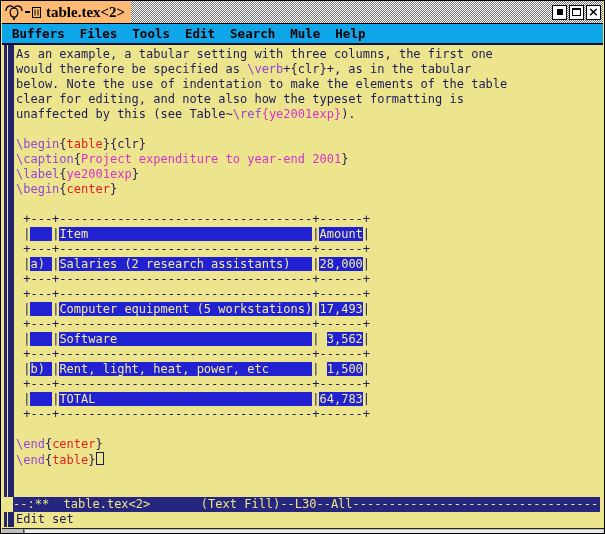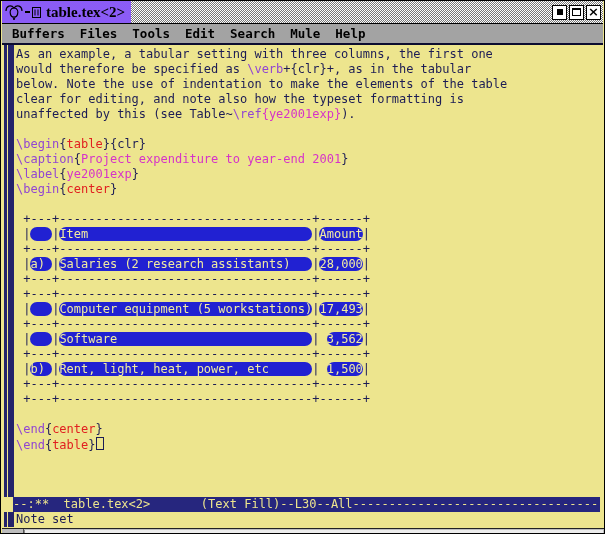--- a/index.html
+++ b/index.html
@@ -12,58 +12,58 @@
     position:relative; width:605px; height:534px; box-sizing:border-box;
     border:1px solid #000; background:var(--bg);
     font-family:"DejaVu Sans Mono", monospace; overflow:hidden;
   }
   
   .titlebar{
     position:absolute; left:1px; top:0; right:1px; height:22px;
     background:#fff; border-bottom:1px solid #000;
     display:flex; align-items:center;
   }
-  .title-left{display:flex; align-items:center; background:#8b5cf6; padding:0 6px 0 3px; height:100%;}
+  .title-left{display:flex; align-items:center; background:#fdba74; padding:0 6px 0 3px; height:100%;}
   .title-text{font-family:"Liberation Serif","DejaVu Serif",serif; font-weight:700; font-size:15px; color:#000; padding-left:4px; white-space:pre;}
   .stipple{
     flex:1; height:100%;
     background-image:
       linear-gradient(45deg,#777 25%,transparent 25%,transparent 75%,#777 75%),
       linear-gradient(45deg,#777 25%,#fff 25%,#fff 75%,#777 75%);
     background-position:0 0,1px 1px; background-size:2px 2px;
     display:flex; align-items:center; justify-content:flex-end;
   }
   .win-buttons{display:flex; gap:2px; margin-right:2px;}
   .wbtn{width:15px; height:15px; background:#fff; border:1px solid #000; box-sizing:border-box;
         display:flex; align-items:center; justify-content:center; padding:0;}
   .glyph-min{width:6px; height:6px; background:#000;}
   .glyph-max{width:9px; height:8px; border:1px solid #000; border-top:2px solid #000; box-sizing:border-box;}
   .glyph-close{font:900 13px/1 "DejaVu Sans",sans-serif; color:#000; transform:translateY(-1px);}
   
   .menubar{
     position:absolute; left:1px; top:23px; right:1px; height:21px; box-sizing:border-box;
-    background:#a3a3a3; border-bottom:2px solid #0d0d30;
+    background:#0ea5e9; border-bottom:2px solid #0d0d30;
     display:flex; align-items:center; gap:15px; padding-left:10px;
     font-weight:700; font-size:12.5px; color:#000;
   }
   .menu-item{white-space:pre; cursor:default;}
   
   .textarea{position:absolute; left:1px; top:44px; width:603px; height:368px; background:var(--bg);}
   .vscrollbar{position:absolute; left:0; top:0; width:13px; height:452px;}
   .vthumb{
     position:absolute; left:2px; top:0; width:10px; height:452px;
     background:linear-gradient(90deg, var(--sb) 0 3px, var(--bg) 3px 4px, var(--sb) 4px 10px);
   }
   .buffer{position:absolute; left:14px; top:2px; right:2px; bottom:0; font-size:12px; line-height:15px; color:var(--fg);}
   .line{height:15px; white-space:pre;}
   .seg-d{color:var(--fg);}
   .seg-v{color:var(--violet);text-align:center;}
   .seg-r{color:var(--red);}
   .seg-m{color:var(--magenta);}
-  .seg-h{color:var(--region-fg); background:var(--region-bg);border-radius:7px;}
+  .seg-h{color:var(--region-fg); background:var(--region-bg);}
   .seg-cur{display:inline-block; width:6px; height:11px; border:1px solid var(--fg); vertical-align:-1px;}
   
   .modeline{
     position:absolute; left:12px; top:496px; width:587px; height:15px;
     background:var(--ml-bg); color:var(--ml-fg);
     font-size:12px; line-height:15px; white-space:pre; overflow:hidden;
   }
   
   .minibuffer{position:absolute; left:1px; top:511px; width:603px; height:16px; background:var(--bg);}
   .mini-thumb{
@@ -141,32 +141,33 @@
         <div class="line"><span class="seg-d"> +---+-----------------------------------+------+</span></div>
         <div class="line"><span class="seg-d"> |</span><span class="seg-h">a) </span><span class="seg-d">|</span><span class="seg-h">Salaries (2 research assistants)   </span><span class="seg-d">|</span><span class="seg-h">28,000</span><span class="seg-d">|</span></div>
         <div class="line"><span class="seg-d"> +---+-----------------------------------+------+</span></div>
         <div class="line"><span class="seg-d"> +---+-----------------------------------+------+</span></div>
         <div class="line"><span class="seg-d"> |</span><span class="seg-h">   </span><span class="seg-d">|</span><span class="seg-h">Computer equipment (5 workstations)</span><span class="seg-d">|</span><span class="seg-h">17,493</span><span class="seg-d">|</span></div>
         <div class="line"><span class="seg-d"> +---+-----------------------------------+------+</span></div>
         <div class="line"><span class="seg-d"> |</span><span class="seg-h">   </span><span class="seg-d">|</span><span class="seg-h">Software                           </span><span class="seg-d">| </span><span class="seg-h">3,562</span><span class="seg-d">|</span></div>
         <div class="line"><span class="seg-d"> +---+-----------------------------------+------+</span></div>
         <div class="line"><span class="seg-d"> |</span><span class="seg-h">b) </span><span class="seg-d">|</span><span class="seg-h">Rent, light, heat, power, etc      </span><span class="seg-d">| </span><span class="seg-h">1,500</span><span class="seg-d">|</span></div>
         <div class="line"><span class="seg-d"> +---+-----------------------------------+------+</span></div>
+        <div class="line"><span class="seg-d"> |</span><span class="seg-h">   </span><span class="seg-d">|</span><span class="seg-h">TOTAL                              </span><span class="seg-d">|</span><span class="seg-h">64,783</span><span class="seg-d">|</span></div>
         <div class="line"><span class="seg-d"> +---+-----------------------------------+------+</span></div>
         <div class="line"></div>
         <div class="line"><span class="seg-v">\end</span><span class="seg-d">{</span><span class="seg-r">center</span><span class="seg-d">}</span></div>
         <div class="line"><span class="seg-v">\end</span><span class="seg-d">{</span><span class="seg-r">table</span><span class="seg-d">}</span><span class="seg-cur"></span></div>
       </div>
   </div>
 
   <div class="modeline">--:**  table.tex&lt;2&gt;       (Text Fill)--L30--All---------------------------------------------</div>
 
   <div class="minibuffer">
     <div class="mini-thumb"></div>
-    <span class="mini-text">Note set</span>
+    <span class="mini-text">Edit set</span>
   </div>
 
   <div class="bottomstrip">
     <div class="hcorner"></div>
     <div class="htrack"></div>
   </div>
 
 </div>
 
 </body></html>

